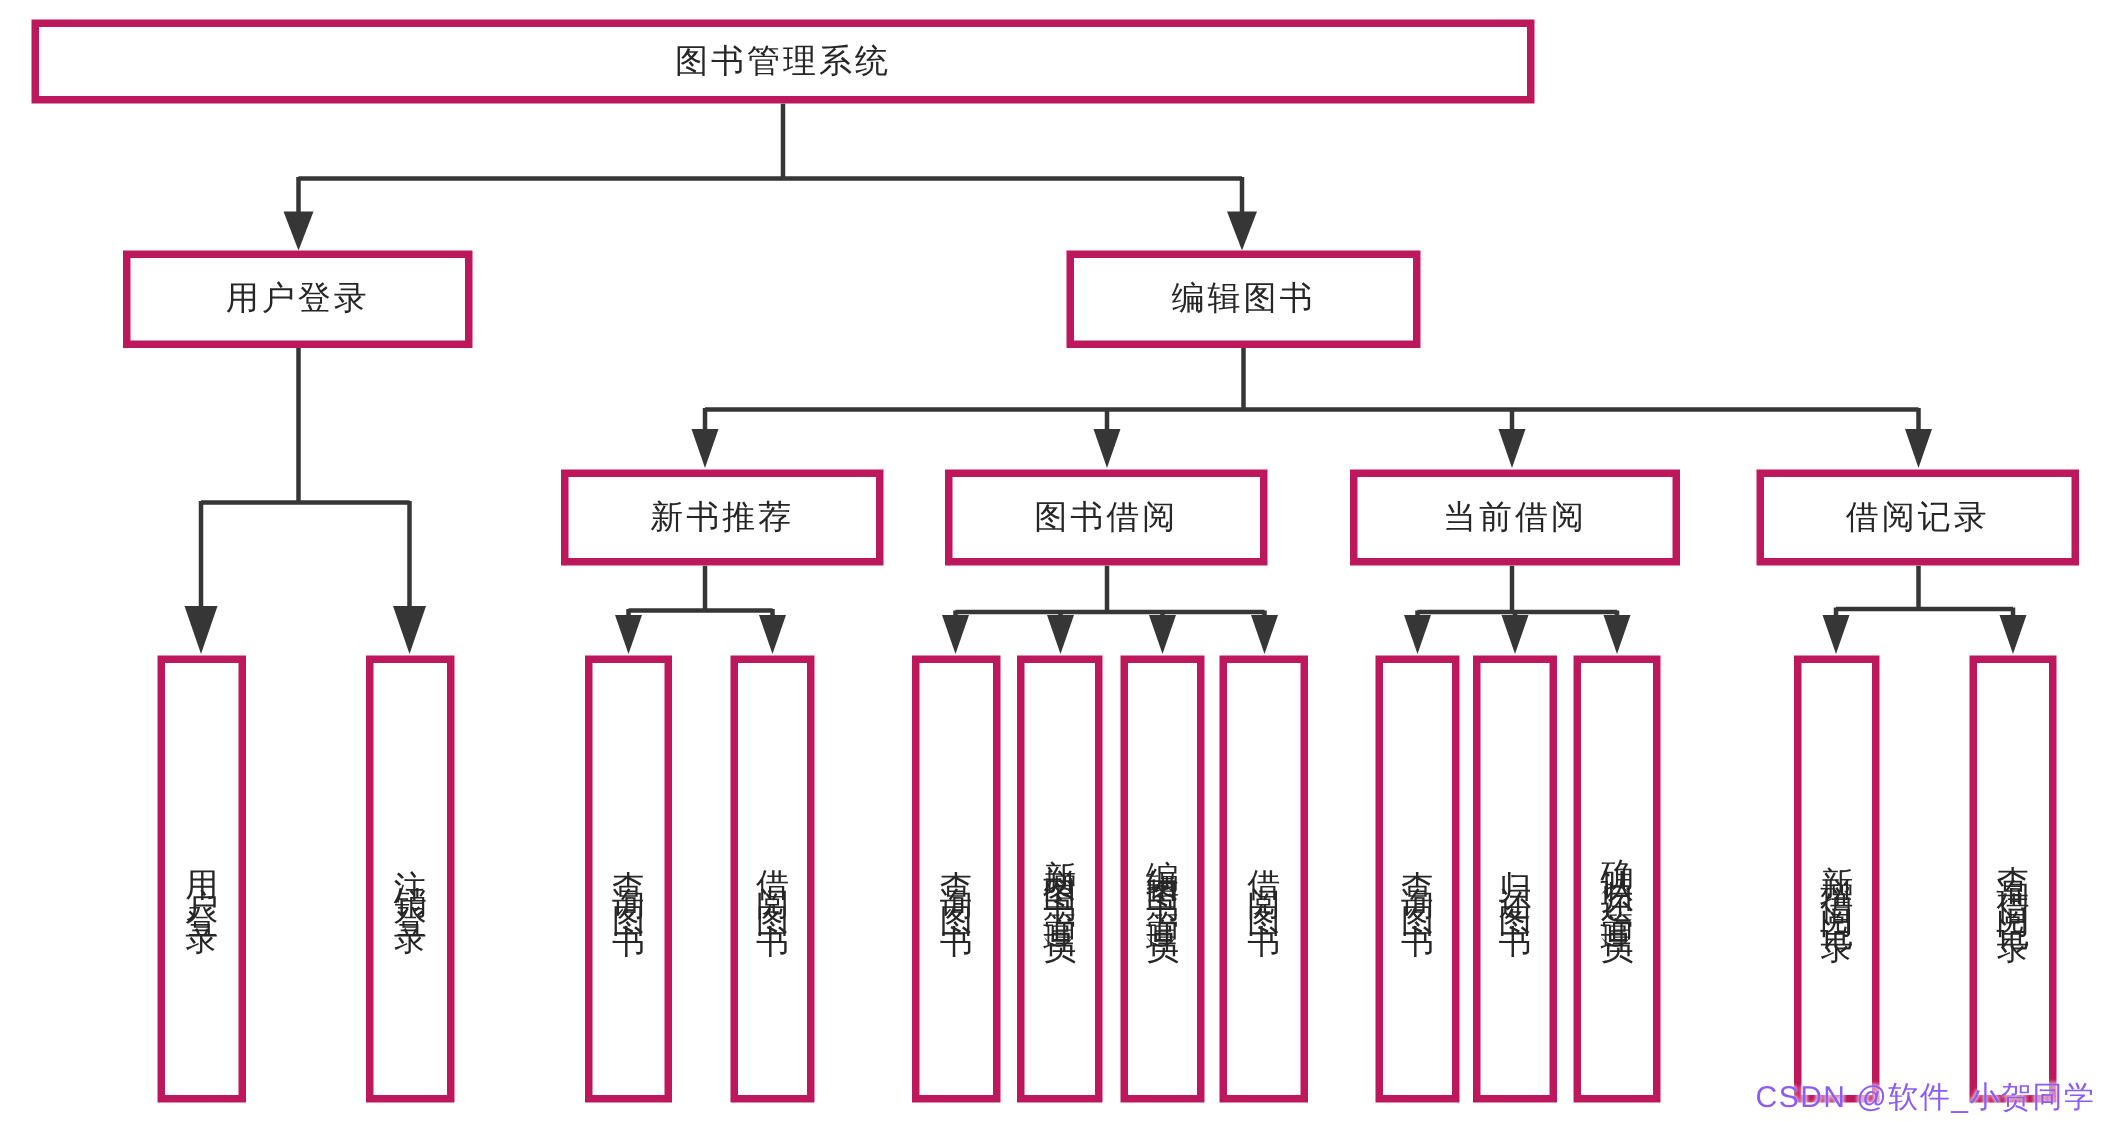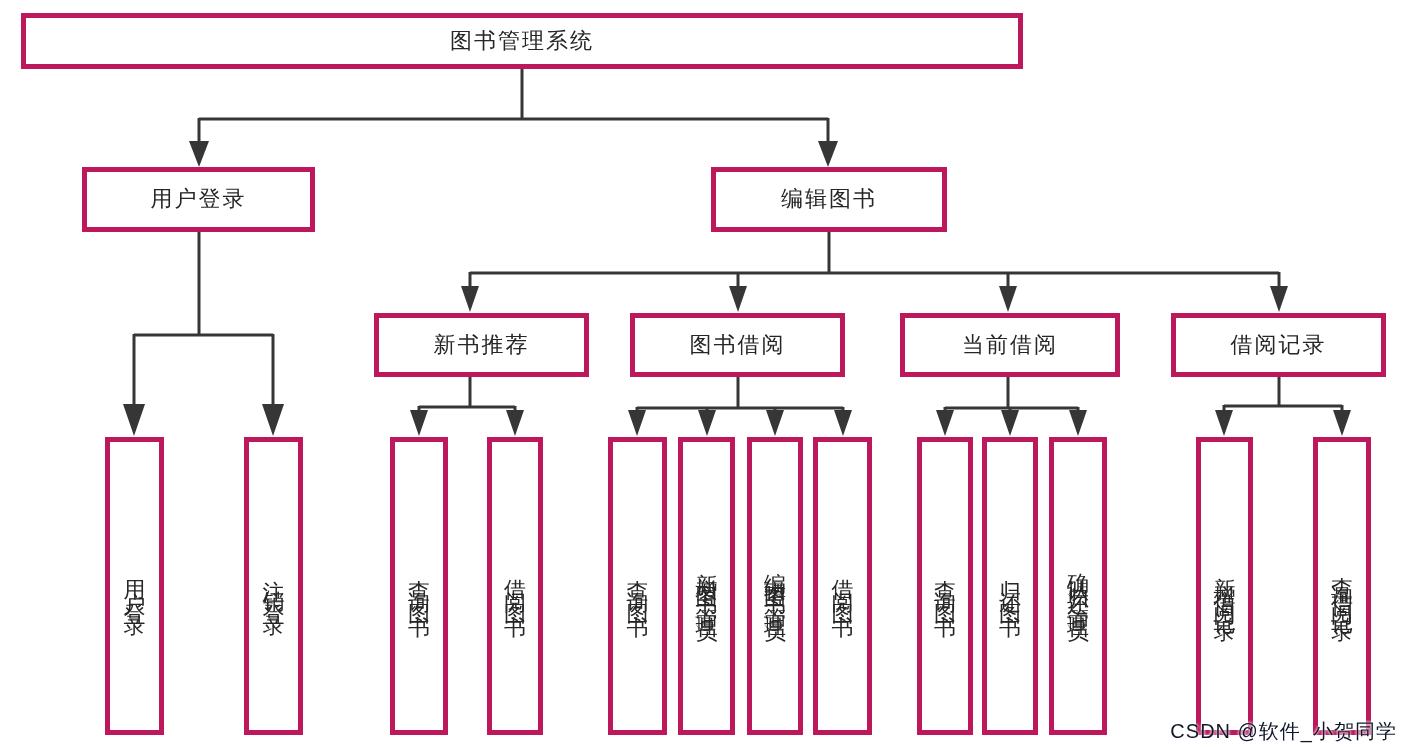--- a/index.html
+++ b/index.html
@@ -41,21 +41,21 @@
     letter-spacing: 12px;
     line-height: 1;
   }
   .box.v.mid  { letter-spacing: 9px; }
   .box.v.long { letter-spacing: 7px; }
   .watermark {
     position: absolute;
     right: 8px;
     top: 718px;
     font-size: 20px;
-    color: #0f172a;
+    color: #8b5cf6;
     letter-spacing: 1px;
     text-shadow: 0 0 3px #ffffff, 0 0 3px #ffffff;
     white-space: nowrap;
   }
 </style>
 </head>
 <body>
 
 <div id="stage">
 

